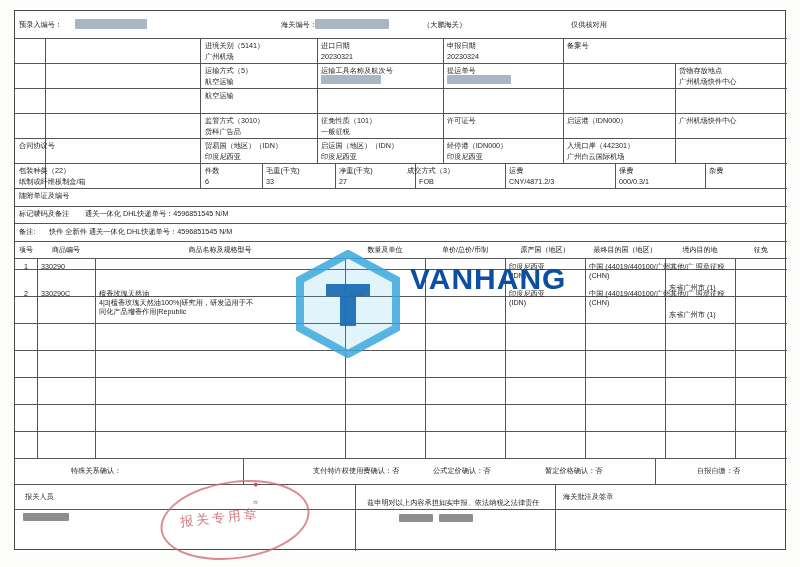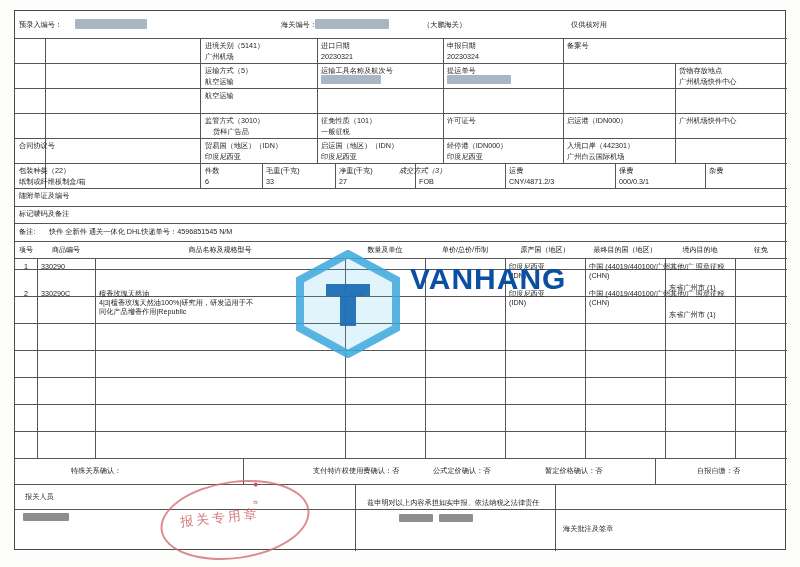--- a/index.html
+++ b/index.html
@@ -208,21 +208,21 @@
     <div class="cell" style="left:306px; top:55px;">运输工具名称及航次号</div>
     <div class="redact blue" style="left:306px; top:64px; width:60px; height:9px;"></div>
     <div class="cell" style="left:432px; top:55px;">提运单号</div>
     <div class="redact blue" style="left:432px; top:64px; width:64px; height:9px;"></div>
     <div class="cell" style="left:664px; top:55px;">货物存放地点</div>
     <div class="cell" style="left:664px; top:66px;">广州机场快件中心</div>
 
     <div class="cell" style="left:190px; top:80px;">航空运输</div>
 
     <div class="cell" style="left:190px; top:105px;">监管方式（3010）</div>
-    <div class="cell" style="left:190px; top:116px;margin-left:8px;">货样广告品</div>
+    <div class="cell" style="left:190px; top:116px;">货样广告品</div>
     <div class="cell" style="left:306px; top:105px;">征免性质（101）</div>
     <div class="cell" style="left:306px; top:116px;">一般征税</div>
     <div class="cell" style="left:432px; top:105px;">许可证号</div>
     <div class="cell" style="left:432px; top:116px;"></div>
     <div class="cell" style="left:552px; top:105px;">启运港（IDN000）</div>
     <div class="cell" style="left:552px; top:116px;"></div>
     <div class="cell" style="left:664px; top:105px;">广州机场快件中心</div>
 
     <div class="cell" style="left:4px; top:130px;">合同协议号</div>
     <div class="cell" style="left:190px; top:130px;">贸易国（地区）（IDN）</div>
@@ -235,31 +235,32 @@
     <div class="cell" style="left:552px; top:141px;">广州白云国际机场</div>
 
     <div class="cell" style="left:4px; top:155px;">包装种类（22）</div>
     <div class="cell" style="left:4px; top:166px; width:180px;">纸制或纤维板制盒/箱</div>
     <div class="cell" style="left:190px; top:155px;">件数</div>
     <div class="cell" style="left:190px; top:166px;">6</div>
     <div class="cell" style="left:251px; top:155px;">毛重(千克)</div>
     <div class="cell" style="left:251px; top:166px;">33</div>
     <div class="cell" style="left:324px; top:155px;">净重(千克)</div>
     <div class="cell" style="left:324px; top:166px;">27</div>
-    <div class="cell" style="left:384px; top:155px;font-style:italic;">成交方式（3）</div>
+    <div class="cell" style="left:392px; top:155px;">成交方式（3）</div>
     <div class="cell" style="left:404px; top:166px;">FOB</div>
     <div class="cell" style="left:494px; top:155px;">运费</div>
     <div class="cell" style="left:494px; top:166px;">CNY/4871.2/3</div>
     <div class="cell" style="left:604px; top:155px;">保费</div>
     <div class="cell" style="left:604px; top:166px;">000/0.3/1</div>
     <div class="cell" style="left:694px; top:155px;">杂费</div>
 
     <div class="cell" style="left:4px; top:180px;">随附单证及编号</div>
 
     <div class="cell" style="left:4px; top:198px;">标记唛码及备注</div>
+    <div class="cell" style="left:70px; top:198px; width:600px;">通关一体化 DHL快递单号：4596851545 N/M</div>
     <div class="cell" style="left:4px; top:216px;">备注:</div>
     <div class="cell" style="left:34px; top:216px; width:620px;">快件 全新件 通关一体化 DHL快递单号：4596851545 N/M</div>
 
     <div class="cell col-head" style="left:0px;   top:235px; width:22px;">项号</div>
     <div class="cell col-head" style="left:22px;  top:235px; width:58px;">商品编号</div>
     <div class="cell col-head" style="left:80px;  top:235px; width:250px;">商品名称及规格型号</div>
     <div class="cell col-head" style="left:330px; top:235px; width:80px;">数量及单位</div>
     <div class="cell col-head" style="left:410px; top:235px; width:80px;">单价/总价/币制</div>
     <div class="cell col-head" style="left:490px; top:235px; width:80px;">原产国（地区）</div>
     <div class="cell col-head" style="left:570px; top:235px; width:80px;">最终目的国（地区）</div>
@@ -293,21 +294,21 @@
     <div class="cell" style="left:298px; top:455px;">支付特许权使用费确认：否</div>
     <div class="cell" style="left:418px; top:455px;">公式定价确认：否</div>
     <div class="cell" style="left:530px; top:455px;">暂定价格确认：否</div>
     <div class="cell" style="left:682px; top:455px;">自报自缴：否</div>
 
     <div class="cell" style="left:10px; top:481px;">报关人员</div>
     <div class="redact dark" style="left:8px; top:502px; width:46px; height:8px;"></div>
     <div class="cell" style="left:352px; top:487px; width:185px;">兹申明对以上内容承担如实申报、依法纳税之法律责任</div>
     <div class="redact dark" style="left:384px; top:503px; width:34px; height:8px;"></div>
     <div class="redact dark" style="left:424px; top:503px; width:34px; height:8px;"></div>
-    <div class="cell" style="left:548px; top:481px;margin-top:32px;">海关批注及签章</div>
+    <div class="cell" style="left:548px; top:481px;">海关批注及签章</div>
 
     <div class="red-mark" style="left:238px; top:468px;">●</div>
     <div class="red-mark" style="left:238px; top:486px;">≈</div>
 
     <div class="red-stamp"></div>
     <div class="red-stamp-text">报关专用章</div>
   </div>
 
   <div class="watermark">
     <svg class="wm-hex" width="112" height="108" viewBox="0 0 112 108">

